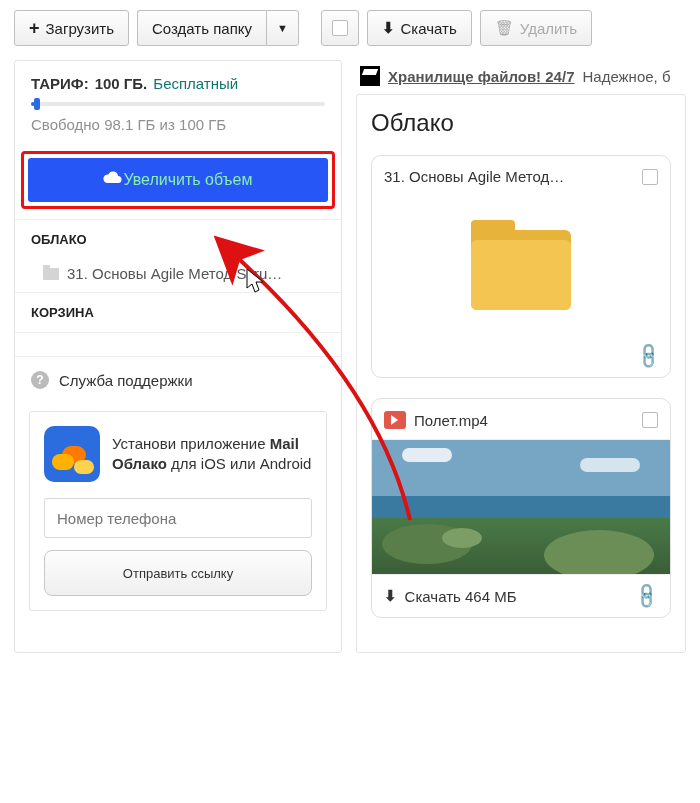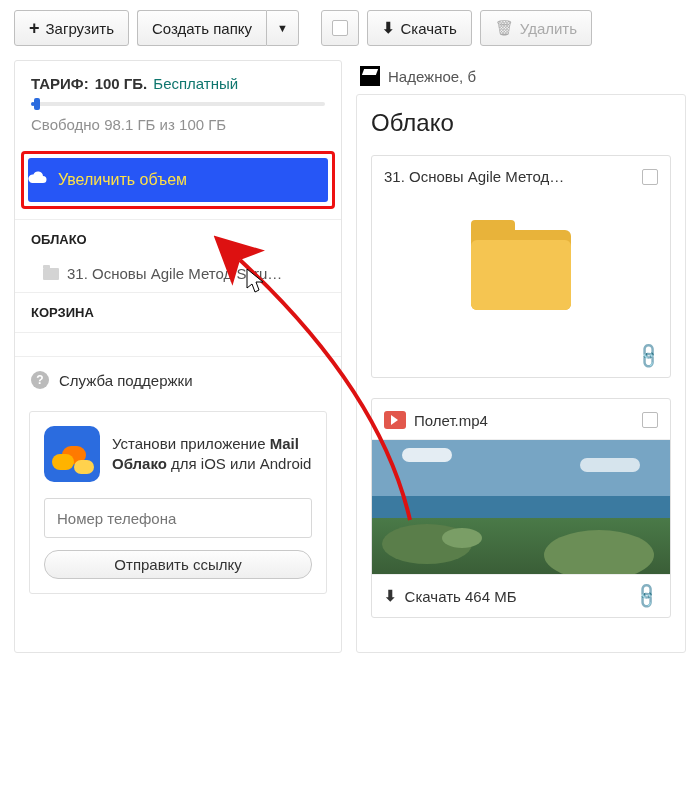--- a/index.html
+++ b/index.html
@@ -51,48 +51,48 @@
   .tariff-label { font-weight: bold; }
   .tariff-value { font-weight: bold; }
   .tariff-link { color: #0f766e; text-decoration: none; }
   .progress-bar { margin-top:10px; height:4px; background:#e8e8e8; border-radius:2px; position:relative;}
   .progress-fill { height:100%; background:#2b6cdf; border-radius:2px; width:4px;}
   .progress-knob { position:absolute; left:3px; top:-4px; width:6px; height:12px; background:#2b6cdf; border-radius:2px;}
   .free-text { margin-top:10px; color:#909090; font-size:15px;}
   .upgrade-wrap { padding: 10px 6px 10px 6px; position:relative;}
   .upgrade-highlight { border:3px solid #e11; border-radius:4px; padding:4px;}
   .upgrade-btn {
-    display:flex; align-items:center; gap:10px;
-    width:100%; height:44px; background:#2656f6; color:#fde047;
+    display:flex; align-items:center; justify-content:center; 
+    width:100%; height:44px; background:#2656f6; color:#86efac;
     border:none; border-radius:3px; font-size:16px; cursor:pointer;
   }
   .section-hdr { padding:12px 16px; font-weight:bold; font-size:13px; color:#222; border-top:1px solid #eee;}
   .tree-item { display:flex; align-items:center; gap:8px; padding:6px 16px 10px 28px; font-size:15px; color:#555;}
   .folder-mini { width:16px; height:12px; background:#d4d4d4; border-radius:1px; position:relative;}
   .folder-mini:before { content:""; position:absolute; top:-3px; left:0; width:7px; height:3px; background:#d4d4d4; border-radius:1px 1px 0 0;}
   .support-row { display:flex; align-items:center; gap:10px; padding:14px 16px; border-top:1px solid #eee; font-size:15px;}
   .q-circle { width:18px; height:18px; border-radius:50%; background:#bbb; color:#fff; display:inline-flex; align-items:center; justify-content:center; font-size:12px; font-weight:bold;}
   .app-promo { border:1px solid #e4e4e4; margin:8px 14px 14px 14px; border-radius:3px; padding:14px;}
   .promo-top { display:flex; gap:12px;align-items:center; }
   .app-icon { width:56px; height:56px; background:#2b6cdf; border-radius:10px; position:relative; flex-shrink:0;}
   .cloud1 { position:absolute; bottom:12px; left:8px; width:22px; height:16px; background:#ffb300; border-radius:10px;}
   .cloud2 { position:absolute; bottom:18px; left:18px; width:24px; height:18px; background:#ff7a00; border-radius:12px;}
   .cloud3 { position:absolute; bottom:8px; right:6px; width:20px; height:14px; background:#ffd24d; border-radius:10px;}
   .promo-text { font-size:15px; line-height:1.35; color:#333;}
   .phone-input { width:100%; height:40px; border:1px solid #d8d8d8; border-radius:3px; padding:0 12px; margin-top:16px; font-size:15px; color:#888;}
-  .send-btn { width:100%; height:29px; margin-top:12px; border:1px solid #c8c8c8; background:linear-gradient(#fdfdfd,#efefef); border-radius:14px; font-size:15px; color:#333; cursor:pointer;}
+  .send-btn { width:100%; height:46px; margin-top:12px; border:1px solid #c8c8c8; background:linear-gradient(#fdfdfd,#efefef); border-radius:8px; font-size:13px; color:#333; cursor:pointer;}
   .main { flex:1; display:flex; flex-direction:column; gap:0;}
   .banner { display:flex; align-items:center; gap:8px; padding:6px 4px 8px 4px; font-size:15px; overflow:hidden; white-space:nowrap;}
   .banner-icon { width:20px; height:20px; background:#000; display:inline-block; position:relative;}
   .banner-icon:before { content:""; position:absolute; left:3px; top:3px; width:14px; height:6px; background:#fff; transform:skewX(-20deg);}
   .banner-link { color:#555; text-decoration:underline; font-weight:bold;}
   .banner-tail { color:#555; }
   .main-panel { border:1px solid #e4e4e4; border-radius:3px; padding:14px 14px 14px 14px; background:#fff;}
   .main-title { font-size:24px; font-weight:normal; margin-bottom:18px; color:#222;}
-  .card { border:1px solid #e0e0e0; border-radius:3px; margin-bottom:20px; background:#fff;}
+  .card { border:1px solid #e0e0e0; border-radius:10px; margin-bottom:20px; background:#fff;}
   .card-title-row { display:flex; align-items:center; padding:12px 12px 10px 12px; gap:8px; font-size:15px;}
   .card-title-row .name { flex:1; overflow:hidden; text-overflow:ellipsis; white-space:nowrap;}
   .checkbox-sq { width:16px; height:16px; border:1px solid #bbb; border-radius:2px; background:#fff; flex-shrink:0;}
   .folder-preview { height:150px; display:flex; align-items:center; justify-content:center;}
   .big-folder { position:relative; width:100px; height:80px;}
   .big-folder .back { position:absolute; top:0; left:0; width:100px; height:80px; background:#e8b33a; border-radius:6px;}
   .big-folder .tab { position:absolute; top:-10px; left:0; width:44px; height:16px; background:#e8b33a; border-radius:4px 4px 0 0;}
   .big-folder .front { position:absolute; top:10px; left:0; width:100px; height:70px; background:#f5c551; border-radius:6px;}
   .card-foot { display:flex; justify-content:flex-end; padding:0 10px 10px 0;}
   .link-badge { color:#2bb673; transform:rotate(-45deg); font-size:18px;}
@@ -198,20 +198,21 @@
         </div>
       </div>
       <input class="phone-input" placeholder="Номер телефона" style="">
       <button class="send-btn">Отправить ссылку</button>
     </div>
   </div>
 
   <div class="main">
     <div class="banner">
       <span class="banner-icon"></span>
+      <a href="#" class="banner-link">Хранилище файлов! 24/7</a>
       <span class="banner-tail"> Надежное, б</span>
     </div>
 
     <div class="main-panel">
       <div class="main-title">Облако</div>
 
       <div class="card">
         <div class="card-title-row">
           <span class="name">31. Основы Agile Метод…</span>
           <span class="checkbox-sq"></span>

